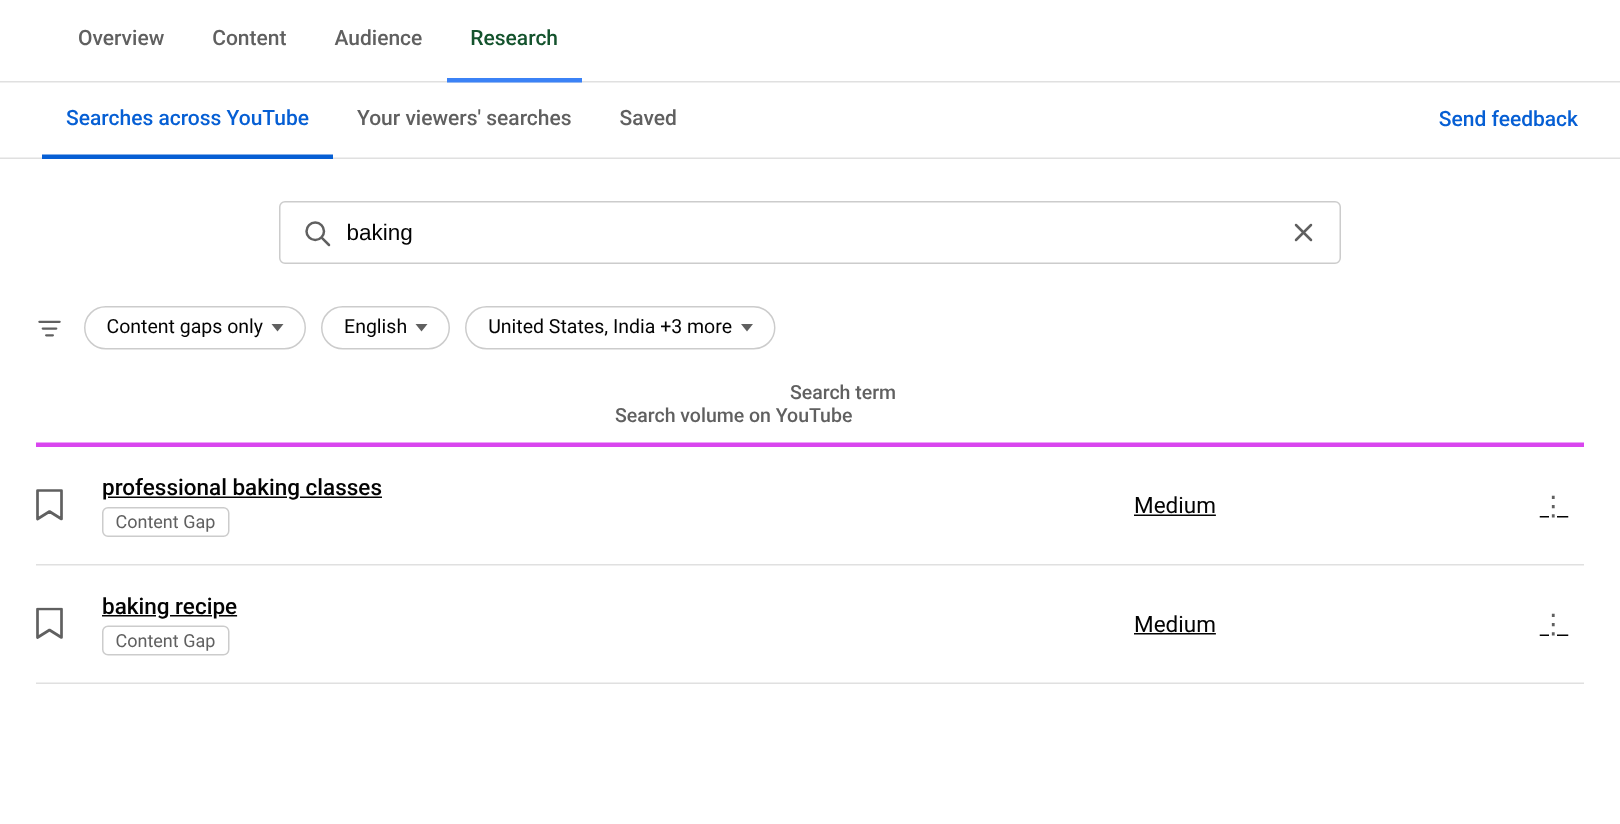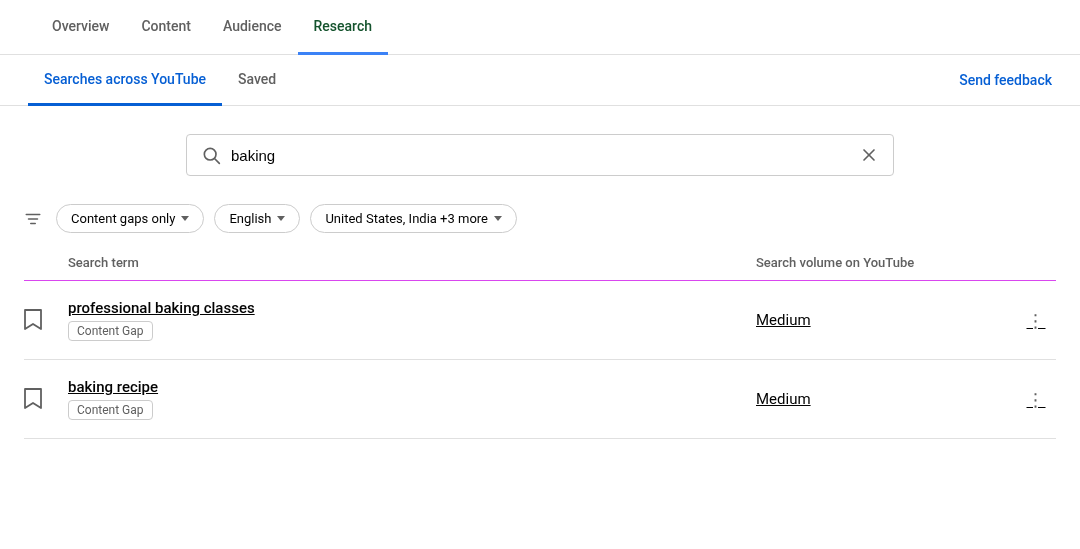--- a/index.html
+++ b/index.html
@@ -134,24 +134,25 @@
     }
 
     
     .table-section {
       padding: 0 24px;
     }
     .table-header {
       display: flex;
       align-items: center;
       padding: 10px 0;
-      border-bottom: 1px solid #d946ef;
+      border-bottom: 3px solid #d946ef;
       color: #606060;
       font-size: 13px;
       font-weight: 500;
+      flex-direction: column;
     }
     .col-search-term {
       flex: 1;
       padding-left: 44px;
     }
     .col-volume {
       width: 260px;
       text-align: left;
     }
     .col-actions {
@@ -218,20 +219,21 @@
 
 <nav class="top-nav">
   <a class="top-nav-tab">Overview</a>
   <a class="top-nav-tab">Content</a>
   <a class="top-nav-tab">Audience</a>
   <a class="top-nav-tab active">Research</a>
 </nav>
 
 <nav class="sub-nav">
   <a class="sub-nav-tab active">Searches across YouTube</a>
+  <a class="sub-nav-tab">Your viewers' searches</a>
   <a class="sub-nav-tab">Saved</a>
   <span class="send-feedback">Send feedback</span>
 </nav>
 
 <div class="search-section">
   <div class="search-bar">
     <span class="search-icon-wrap">
       <svg width="20" height="20" viewBox="0 0 24 24" fill="none" stroke="#606060" stroke-width="2" stroke-linecap="round" stroke-linejoin="round">
         <circle cx="11" cy="11" r="7"></circle>
         <line x1="16.5" y1="16.5" x2="22" y2="22"></line>

